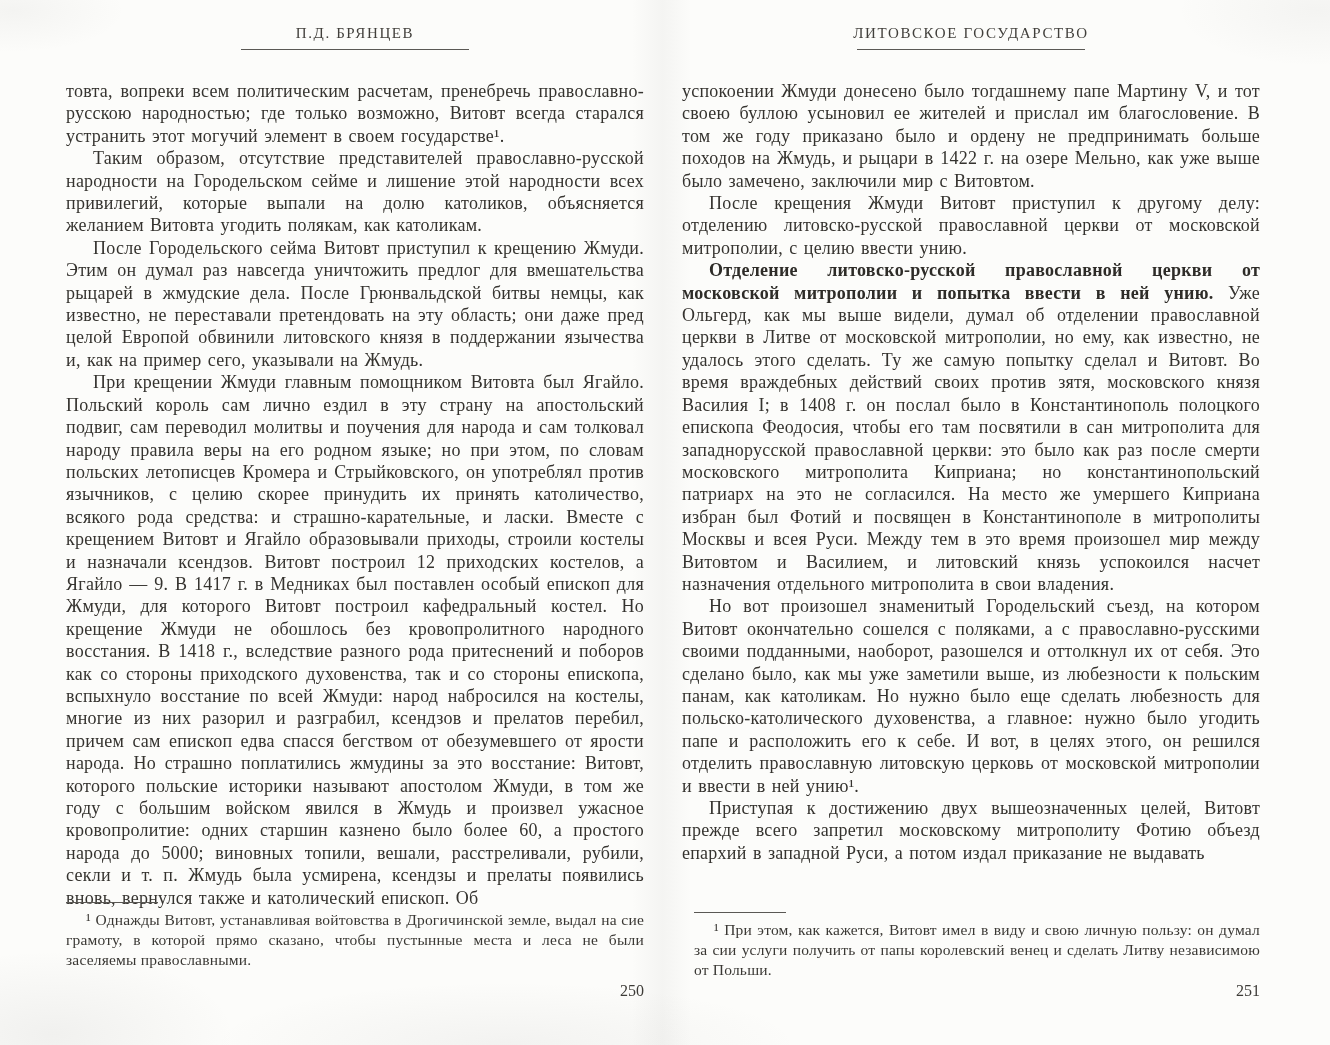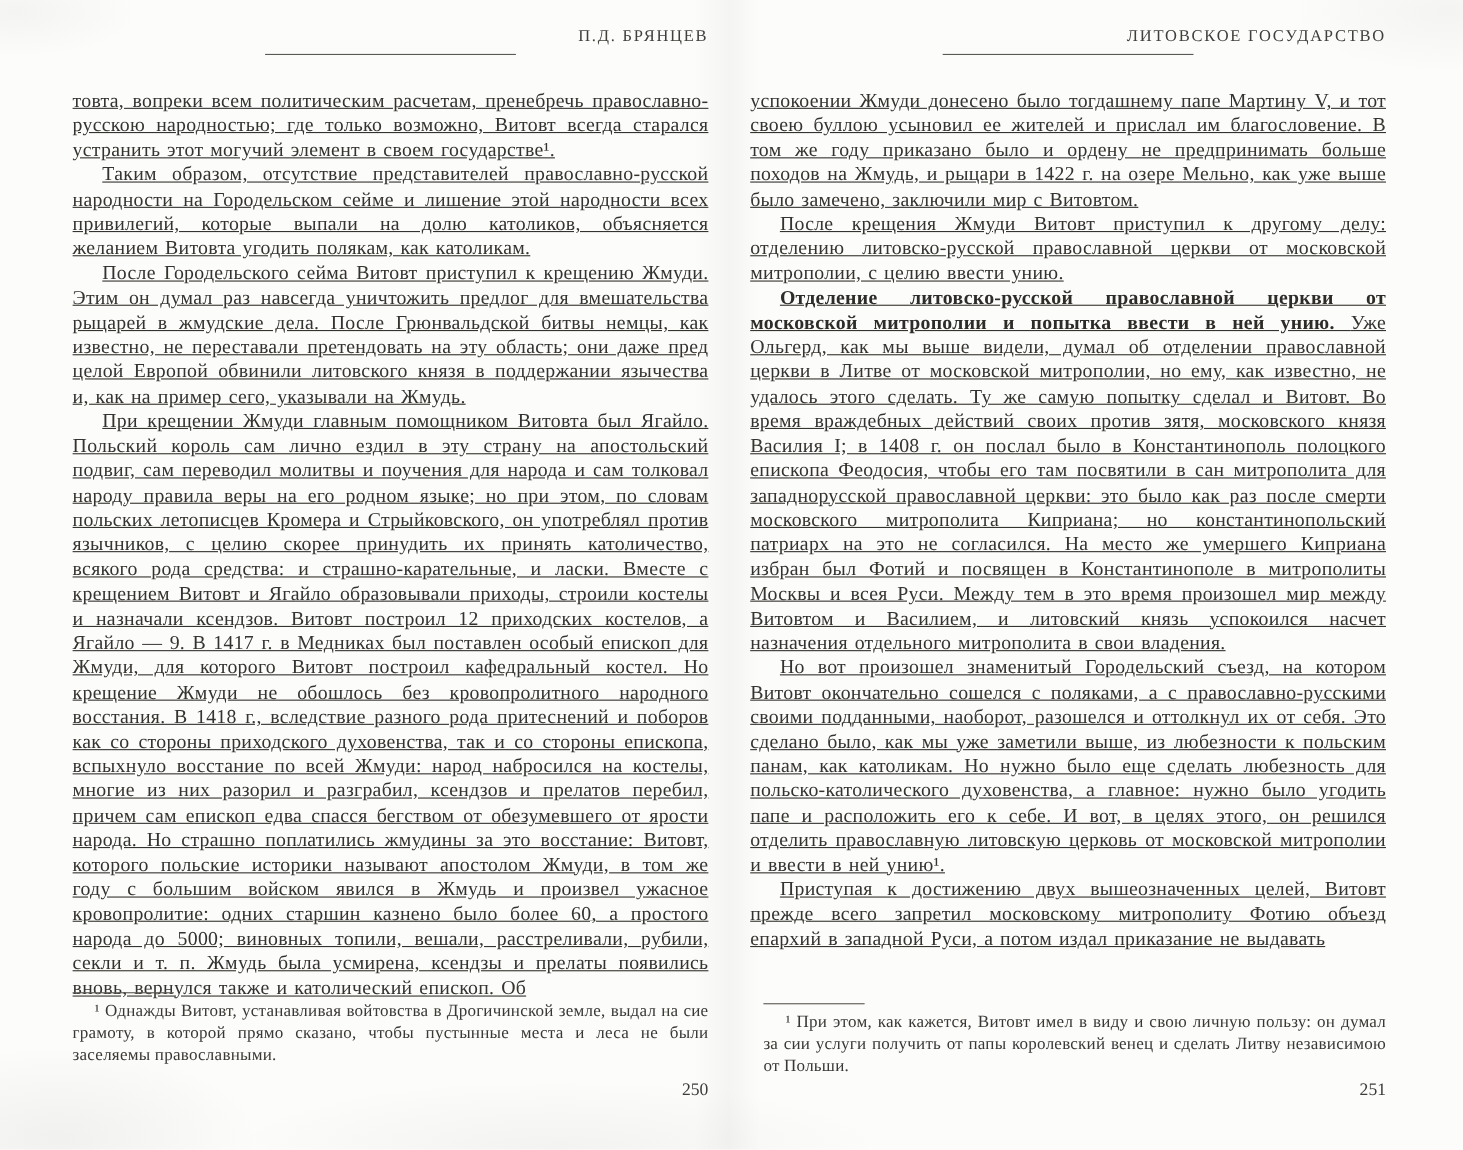--- a/index.html
+++ b/index.html
@@ -29,41 +29,40 @@
   .page {
     position: absolute;
     top: 24px;
     width: 578px;
     height: 1000px;
   }
   .page-left  { left: 66px;  }
   .page-right { left: 682px; }
 
   .running-head {
-    text-align: right;
+    text-align: center;
     font-size: 15px;
     letter-spacing: 1.6px;
     color: #413f3b;
     line-height: 18px;
   }
   .head-rule {
     width: 228px;
     height: 0;
     border-top: 1.5px solid #5a5854;
     margin: 7px auto 0 auto;
   }
 
   .body-text {
     margin-top: 30px;
     text-align: justify;
     font-size: 18px;
     line-height: 22.4px;
     letter-spacing: 0.25px;
     word-spacing: 1.5px;
-    text-decoration: underline;
   }
   .para {
     margin: 0;
     text-indent: 0;
   }
   .para.indent { text-indent: 27px; }
   .para strong {
     font-weight: bold;
     color: #2e2c28;
   }

